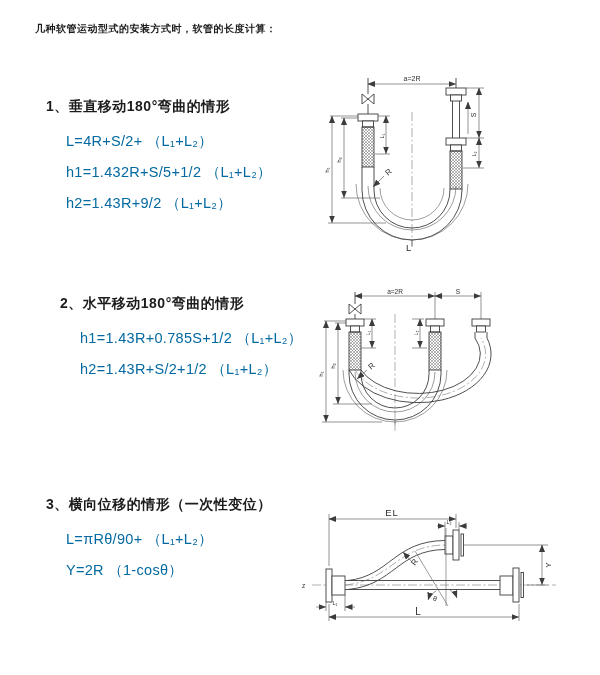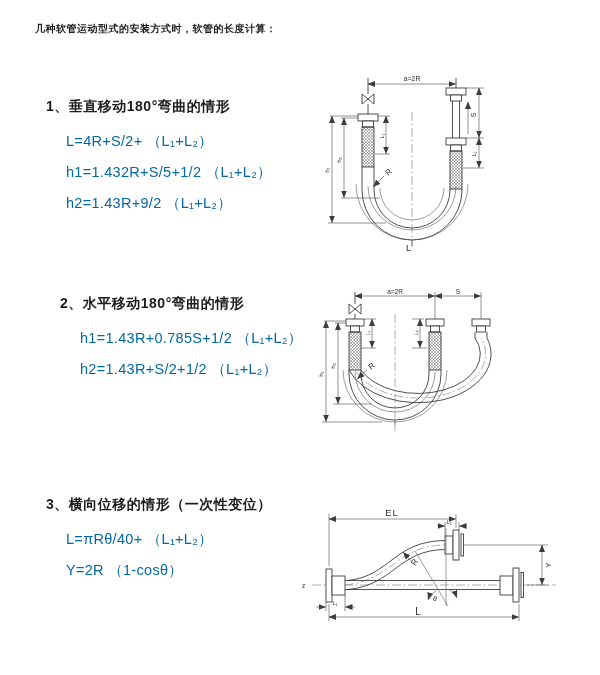--- a/index.html
+++ b/index.html
@@ -53,21 +53,21 @@
 </div>
 
 <div class="section" id="sec2">
   <div class="sec-heading">2、水平移动180°弯曲的情形</div>
   <div class="f-line">h1=1.43R+0.785S+1/2 （L₁+L₂）</div>
   <div class="f-line">h2=1.43R+S/2+1/2 （L₁+L₂）</div>
 </div>
 
 <div class="section" id="sec3">
   <div class="sec-heading">3、横向位移的情形（一次性变位）</div>
-  <div class="f-line">L=πRθ/40+ （L₁+L₂）</div>
+  <div class="f-line">L=πRθ/90+ （L₁+L₂）</div>
   <div class="f-line">Y=2R （1-cosθ）</div>
 </div>
 
 <svg class="diagram" id="dg1" width="272" height="184" viewBox="0 0 272 184" xmlns="http://www.w3.org/2000/svg">
   <defs>
     <marker id="aE" markerWidth="9" markerHeight="7" refX="7.5" refY="3" orient="auto" markerUnits="userSpaceOnUse">
       <path d="M0,0 L7.5,3 L0,6 Z" fill="#3c3c3c"></path>
     </marker>
     <marker id="aS" markerWidth="9" markerHeight="7" refX="0.5" refY="3" orient="auto" markerUnits="userSpaceOnUse">
       <path d="M7.5,0 L0,3 L7.5,6 Z" fill="#3c3c3c"></path>

